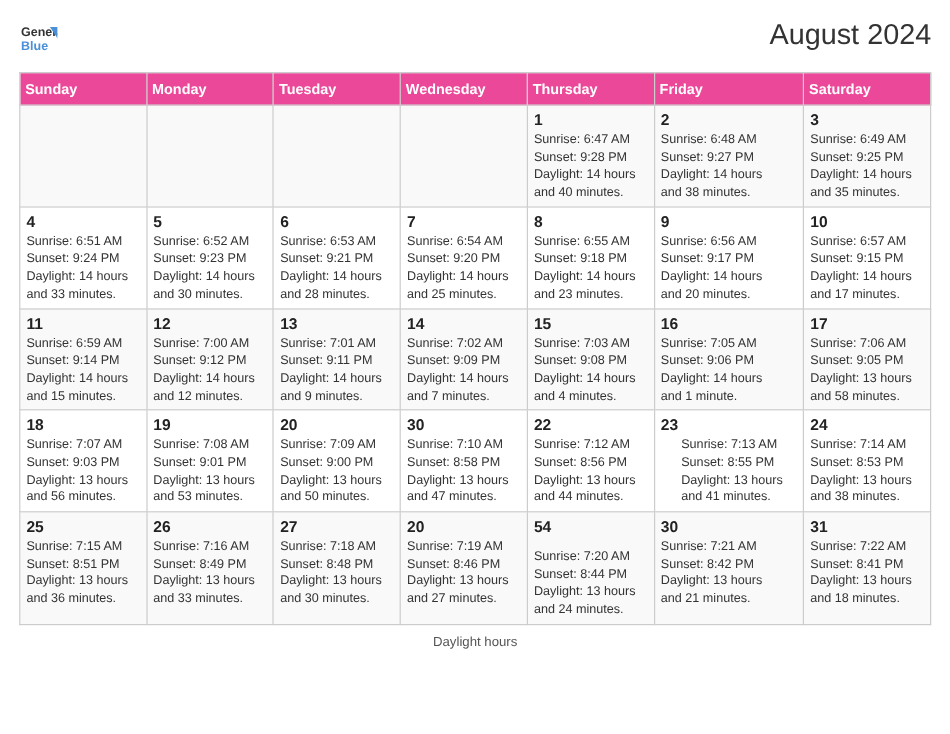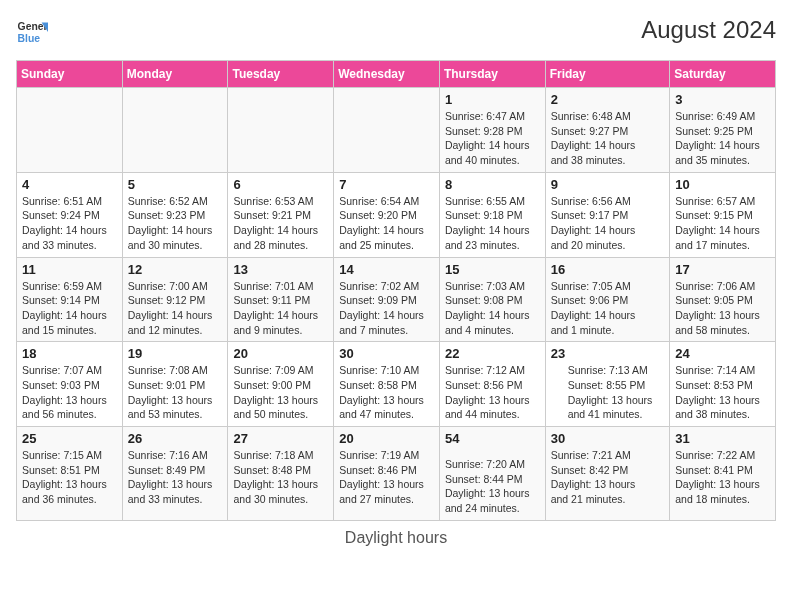--- a/index.html
+++ b/index.html
@@ -78,21 +78,21 @@
       line-height: 1.4;
     }
     .empty-cell {
       background: #fff !important;
     }
     tbody tr:nth-child(odd) td.empty-cell {
       background: #f9f9f9 !important;
     }
     .footer {
       margin-top: 8px;
-      font-size: 16px;
+      font-size: 11px;
       color: #555;
       text-align: center;
     }
   </style>
 </head>
 <body>
 
 <div class="header">
   <div class="logo">
     <svg class="logo-icon" viewBox="0 0 40 40" xmlns="http://www.w3.org/2000/svg">

